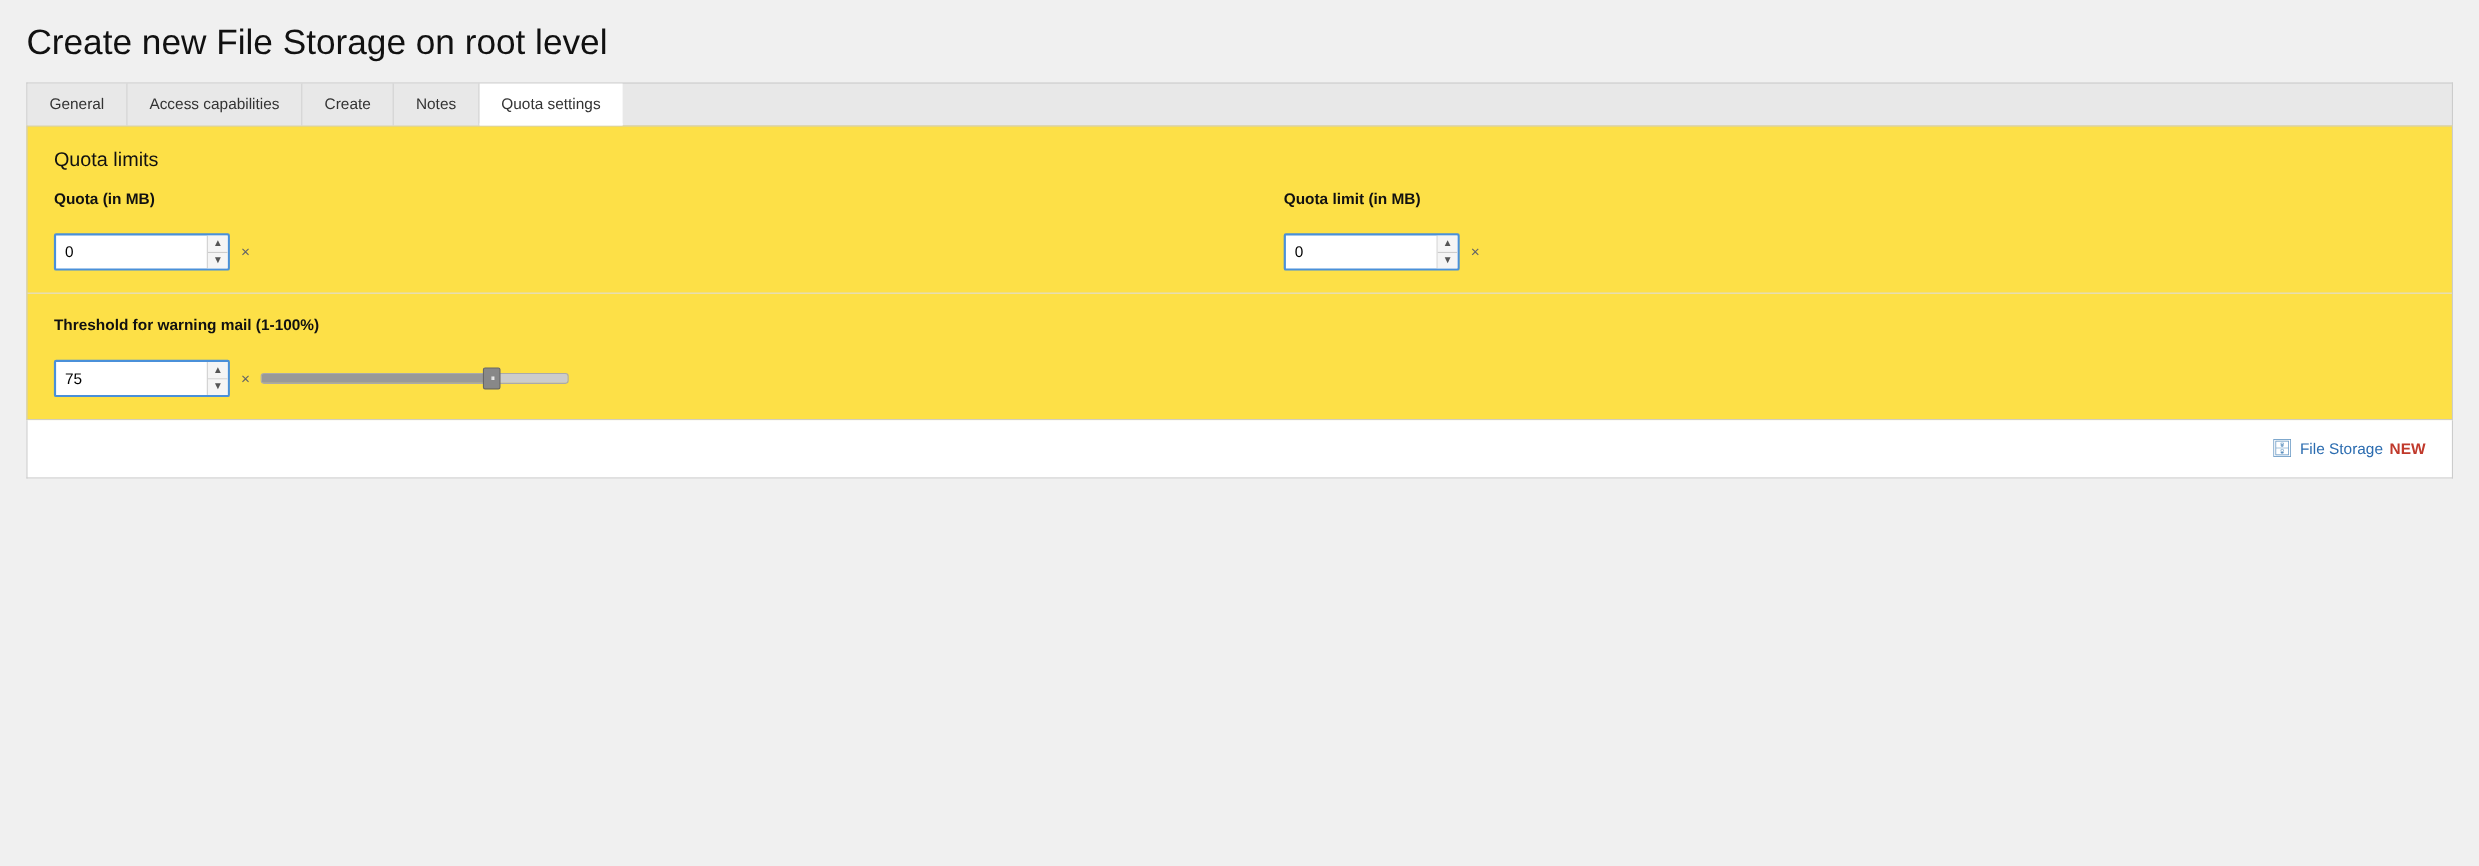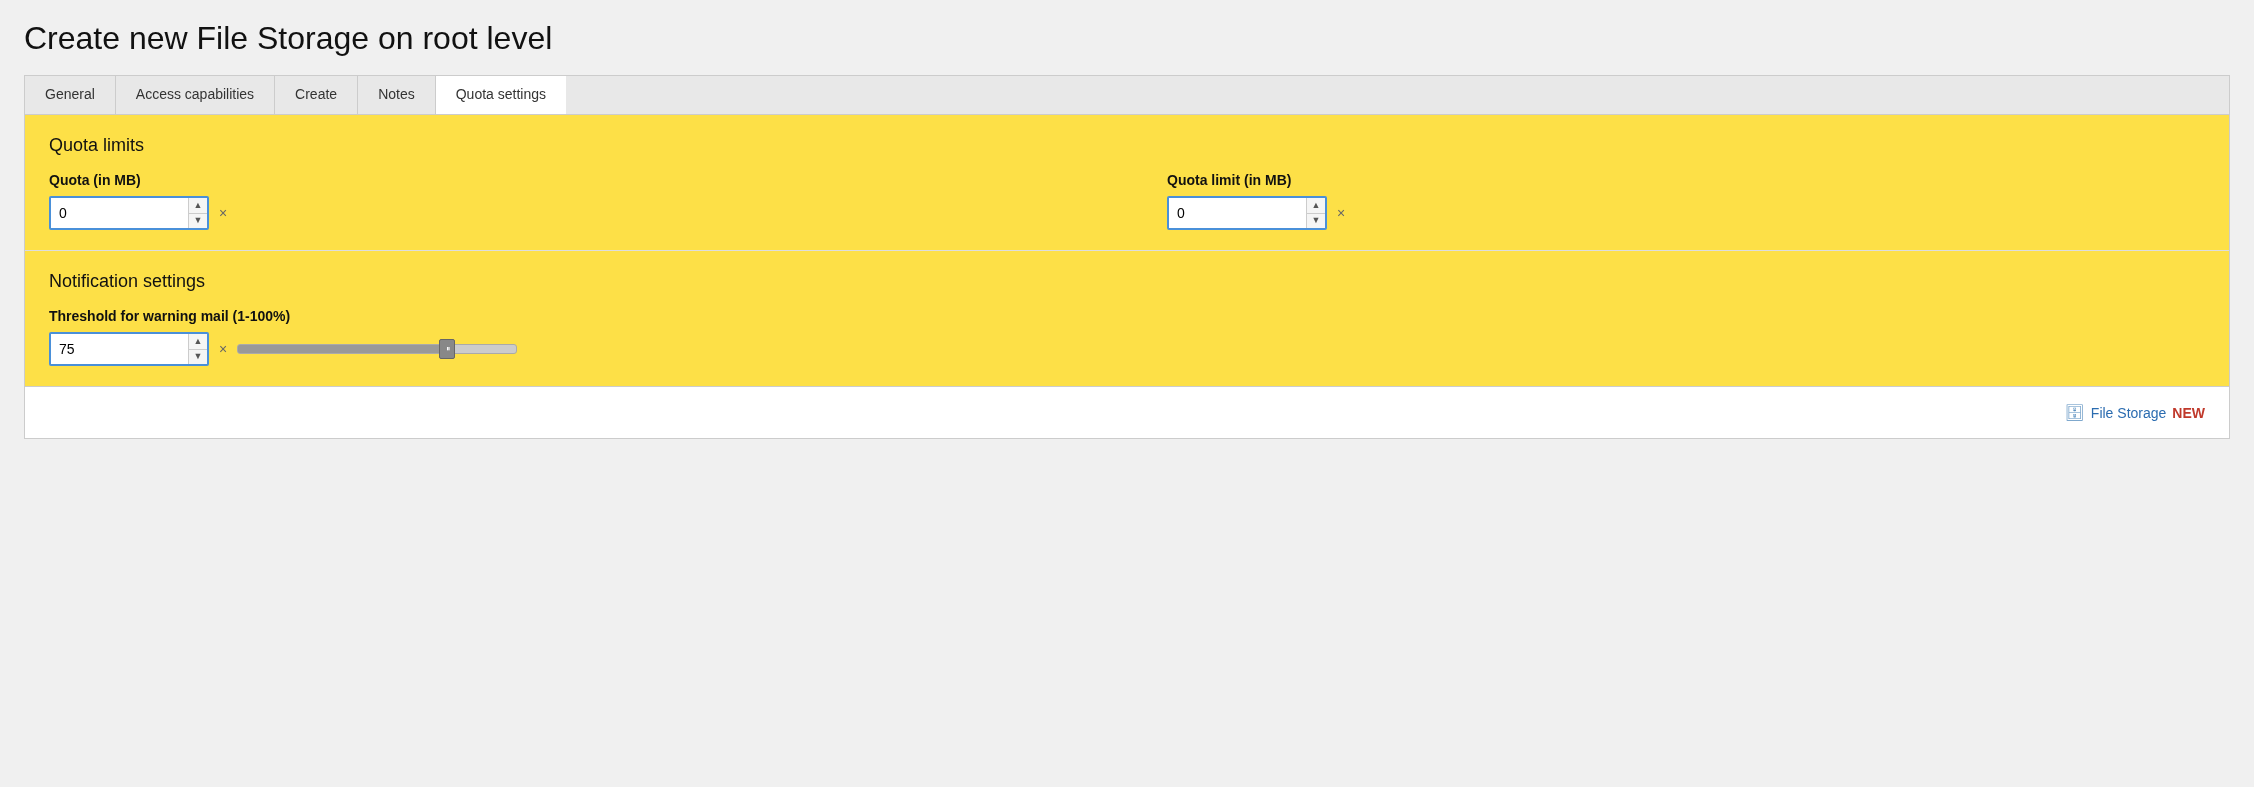--- a/index.html
+++ b/index.html
@@ -78,21 +78,21 @@
 
     .form-row {
       display: flex;
       gap: 80px;
       align-items: flex-start;
     }
 
     .form-group {
       display: flex;
       flex-direction: column;
-      gap: 8px;
+      gap: 24px;
       flex: 1;
     }
 
     .form-label {
       font-weight: 700;
       font-size: 14px;
       color: #111;
     }
 
     .input-with-controls {
@@ -299,21 +299,20 @@
               <button class="spinner-btn">▼</button>
             </div>
           </div>
           <button class="clear-btn">×</button>
         </div>
       </div>
     </div>
   </div>
 
   <div class="section">
-    <div class="section-title">Notification settings</div>
 
     <div class="form-row">
 
       <div class="form-group">
         <span class="form-label">Threshold for warning mail (1-100%)</span>
         <div class="input-with-controls">
           <div class="number-input-wrapper">
             <input type="number" class="number-input" value="75" style="">
             <div class="spinner-controls">
               <button class="spinner-btn">▲</button>

